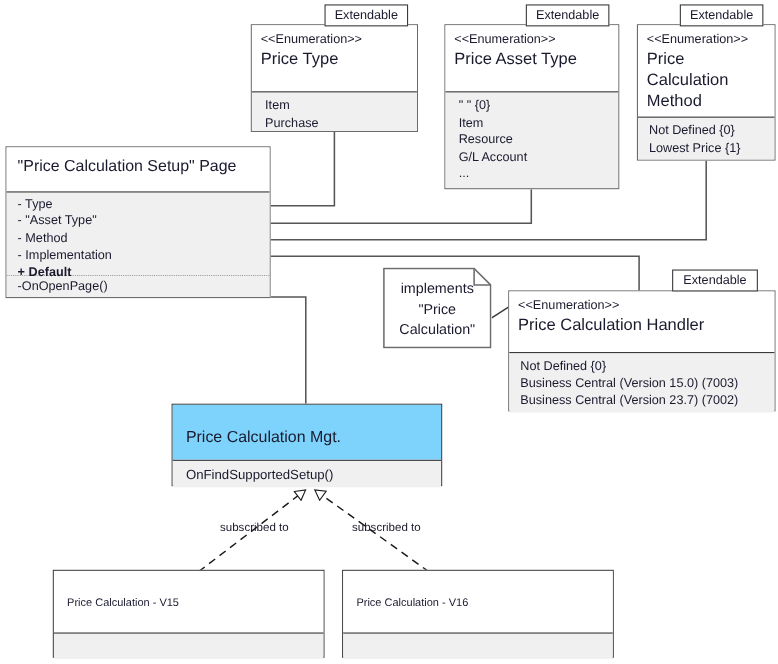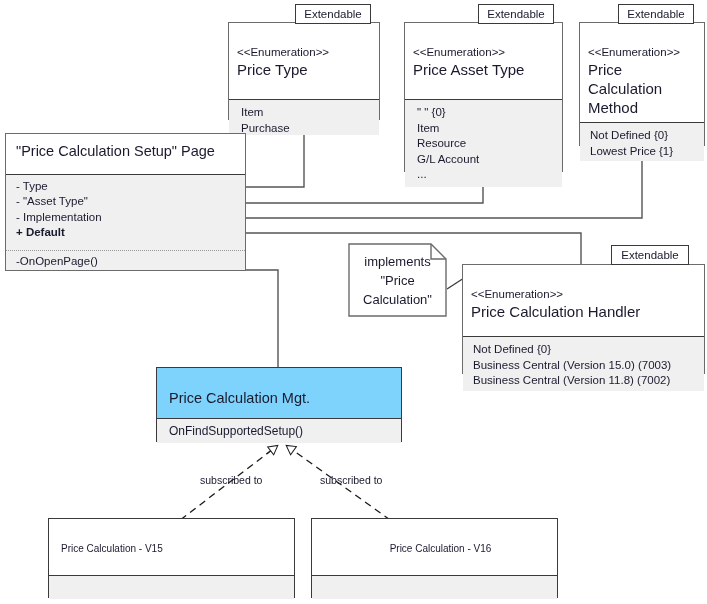--- a/index.html
+++ b/index.html
@@ -15,21 +15,20 @@
     position:absolute;
     background:#ffffff;
     border:1.4px solid #6b6b6b;
     box-sizing:border-box;
     z-index:5;
   }
   .uml-head{
     box-sizing:border-box;
     padding:6px 8px 4px 8px;
     background:#ffffff;
-    margin-top:16px;
   }
   .stereo{
     font-size:11.5px;line-height:15px;color:#1a1a2e;white-space:nowrap;
   }
   .cls-name{
     font-size:15px;line-height:19px;color:#1a1a2e;
   }
   .uml-body{
     box-sizing:border-box;
     background:#f0f0f0;
@@ -180,30 +179,31 @@
   <div class="ext-tag" style="left:618px;top:4px;width:76px;height:20px;">Extendable</div>
 
   <div class="uml-box" style="left:462px;top:264px;width:243px;height:110px;">
     <div class="uml-head" style="height:55px;">
       <div class="stereo">&lt;&lt;Enumeration&gt;&gt;</div>
       <div class="cls-name">Price Calculation Handler</div>
     </div>
     <div class="uml-body" style="height:55px;padding-left:10px;">
       <div class="lit">Not Defined {0}</div>
       <div class="lit">Business Central (Version 15.0) (7003)</div>
-      <div class="lit">Business Central (Version 11.8) (7002)</div>
+      <div class="lit">Business Central (Version 23.7) (7002)</div>
     </div>
   </div>
   <div class="ext-tag" style="left:611px;top:245px;width:78px;height:20px;">Extendable</div>
 
   <div class="page-box" style="left:5px;top:133px;width:241px;height:138px;">
     <div class="page-title" style="height:40px;">"Price Calculation Setup" Page</div>
     <div class="page-attrs" style="height:76px;">
       <div class="attr">- Type</div>
       <div class="attr">- "Asset Type"</div>
+      <div class="attr">- Method</div>
       <div class="attr">- Implementation</div>
       <div class="attr bold">+ Default</div>
     </div>
     <div class="page-ops" style="height:20px;">
       <div class="op">-OnOpenPage()</div>
     </div>
   </div>
 
   <div class="mgt-box" style="left:156px;top:367px;width:246px;height:75px;">
     <div class="mgt-title" style="height:50px;">Price Calculation Mgt.</div>
@@ -211,18 +211,18 @@
   </div>
 
   <div class="edge-label" style="left:200px;top:474px;">subscribed to</div>
   <div class="edge-label" style="left:320px;top:474px;">subscribed to</div>
 
   <div class="leaf-box" style="left:48px;top:518px;width:247px;height:80px;">
     <div class="leaf-title" style="height:56px;">Price Calculation - V15</div>
     <div class="leaf-body"></div>
   </div>
 
-  <div class="leaf-box" style="left:311px;top:518px;width:247px;height:80px;text-align:center;">
+  <div class="leaf-box" style="left:311px;top:518px;width:247px;height:80px;">
     <div class="leaf-title" style="height:56px;">Price Calculation - V16</div>
     <div class="leaf-body"></div>
   </div>
 
 </div>
 
 </body></html>

